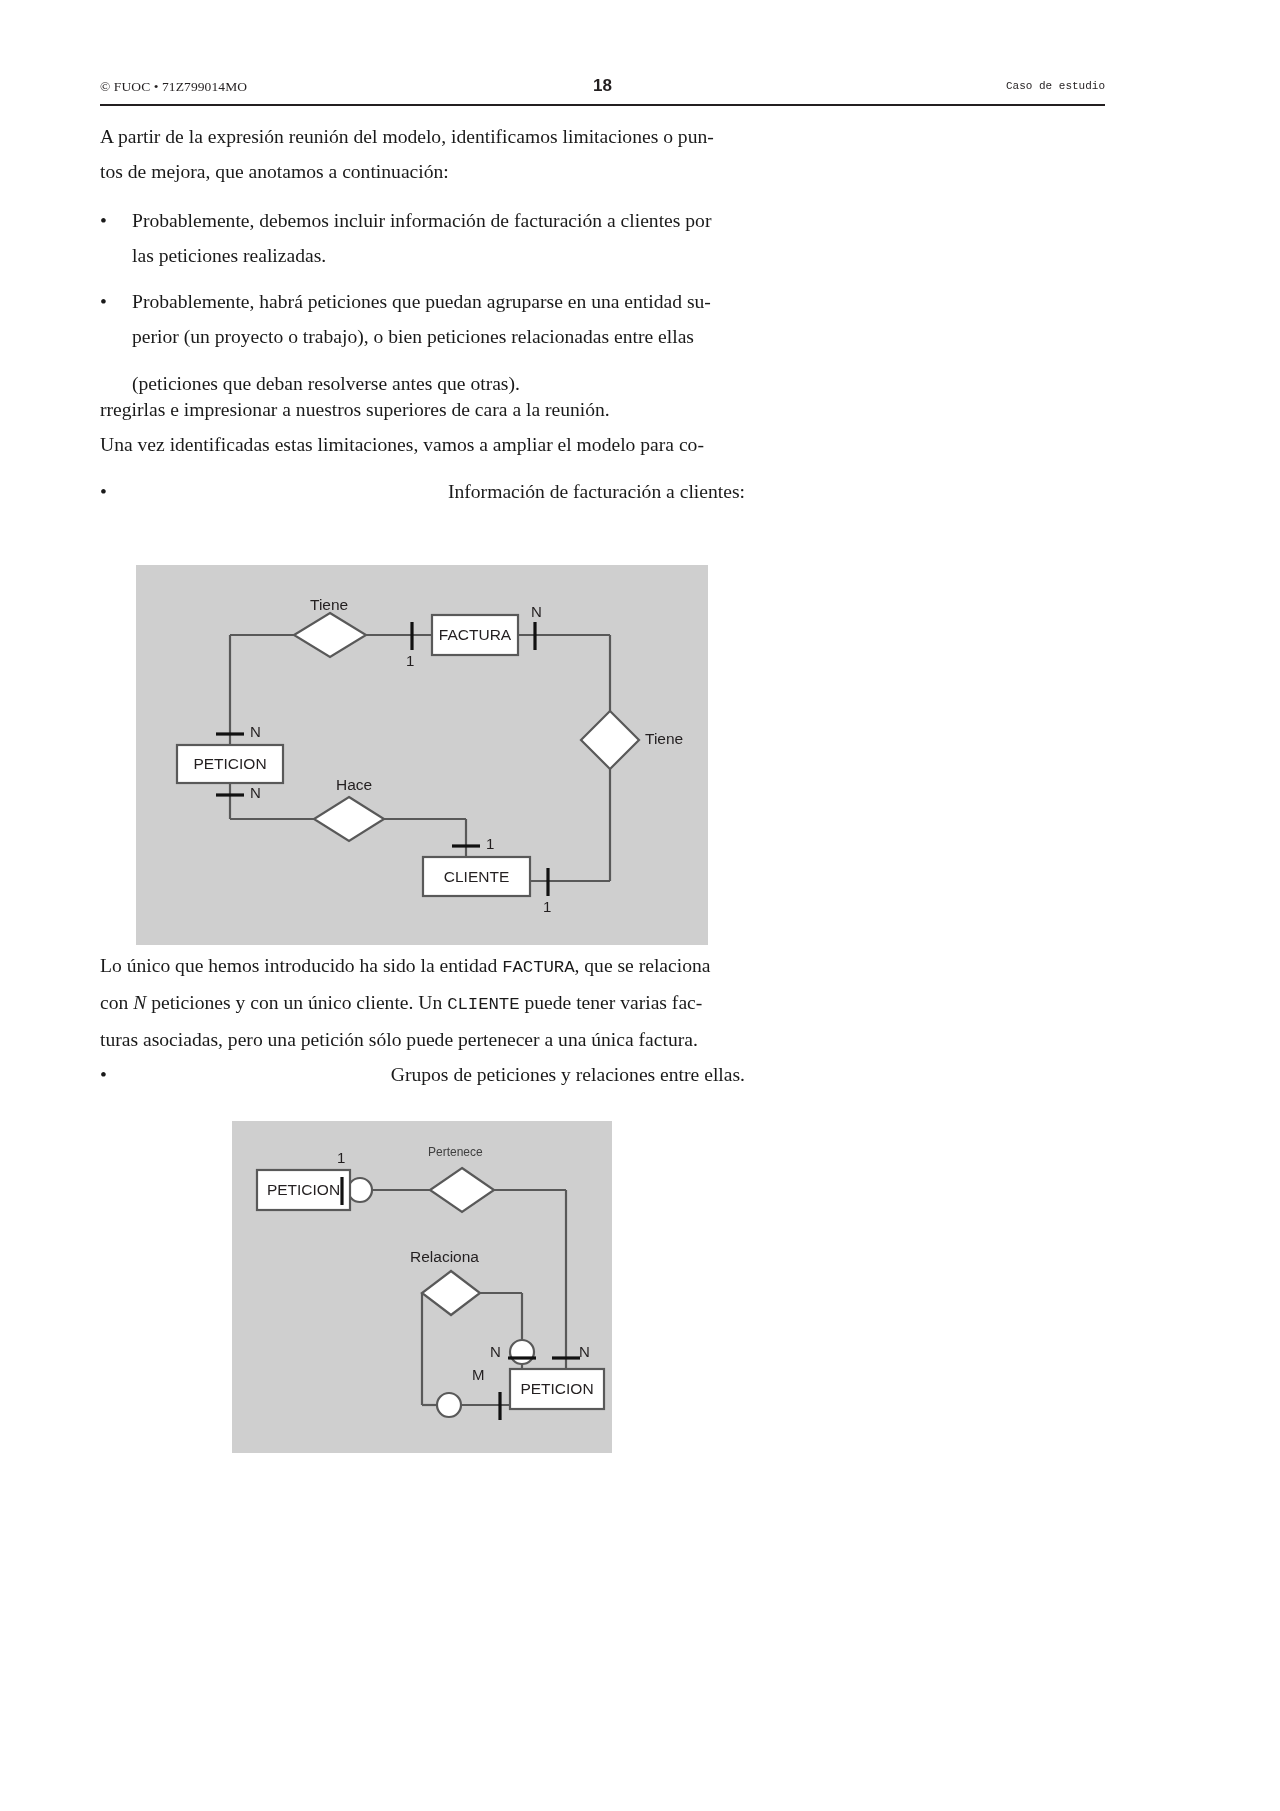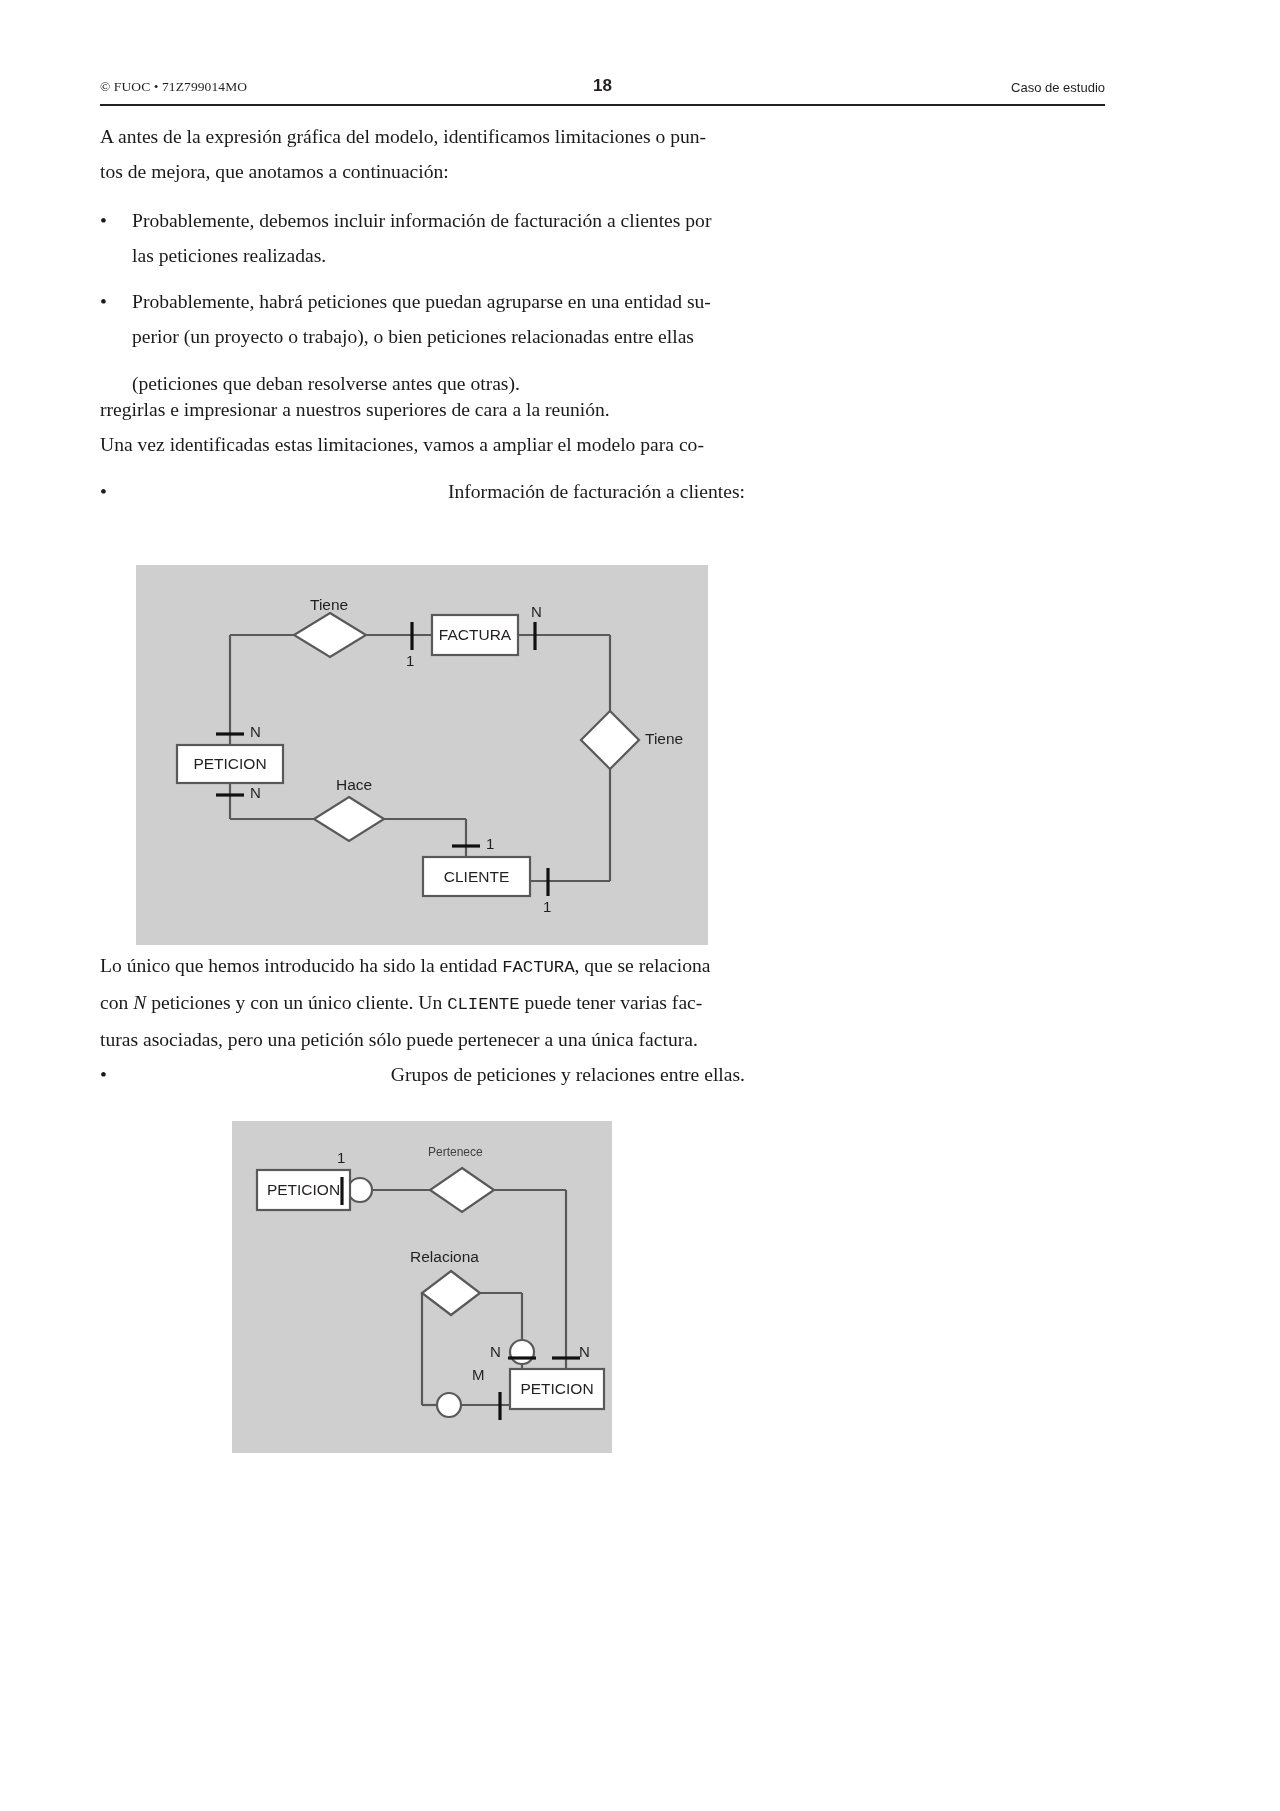--- a/index.html
+++ b/index.html
@@ -20,22 +20,22 @@
     font-family:"Liberation Serif", serif;
     font-size:13.5px; letter-spacing:.1px; color:#231f20; white-space:nowrap;
   }
   .hdr-center {
     position:absolute; left:0; right:0; top:0; text-align:center;
     font-family:"Liberation Sans", sans-serif;
     font-size:17px; font-weight:700; color:#231f20;
   }
   .hdr-right {
     position:absolute; right:0; top:4px;
-    font-family:Liberation Sans, sans-serif;
-    font-size:13px; color:#231f20; white-space:nowrap;
+    font-family:Liberation Mono, monospace;
+    font-size:11px; color:#231f20; white-space:nowrap;
   }
   .hdr-rule {
     position:absolute; left:100px; top:104px; width:1005px; height:2px;
     background:#231f20;
   }
 
   
   .para {
     position:absolute;
     font-family:"Liberation Serif", serif;
@@ -77,21 +77,21 @@
 <div class="page">
 
   <div class="hdr">
     <div class="hdr-left">© FUOC • 71Z799014MO</div>
     <div class="hdr-center">18</div>
     <div class="hdr-right">Caso de estudio</div>
   </div>
   <div class="hdr-rule"></div>
 
   <div class="para" style="left:100px; top:119px; width:645px;">
-    <div>A antes de la expresión gráfica del modelo, identificamos limitaciones o pun-</div>
+    <div>A partir de la expresión reunión del modelo, identificamos limitaciones o pun-</div>
     <div>tos de mejora, que anotamos a continuación:</div>
   </div>
 
   <div class="bullet" style="left:100px; top:203px; width:645px;">
     <span class="dot">•</span>
     <span class="btxt">
       <span style="display:block;">Probablemente, debemos incluir información de facturación a clientes por</span>
       <span style="display:block; text-align:left;">las peticiones realizadas.</span>
     </span>
   </div>

